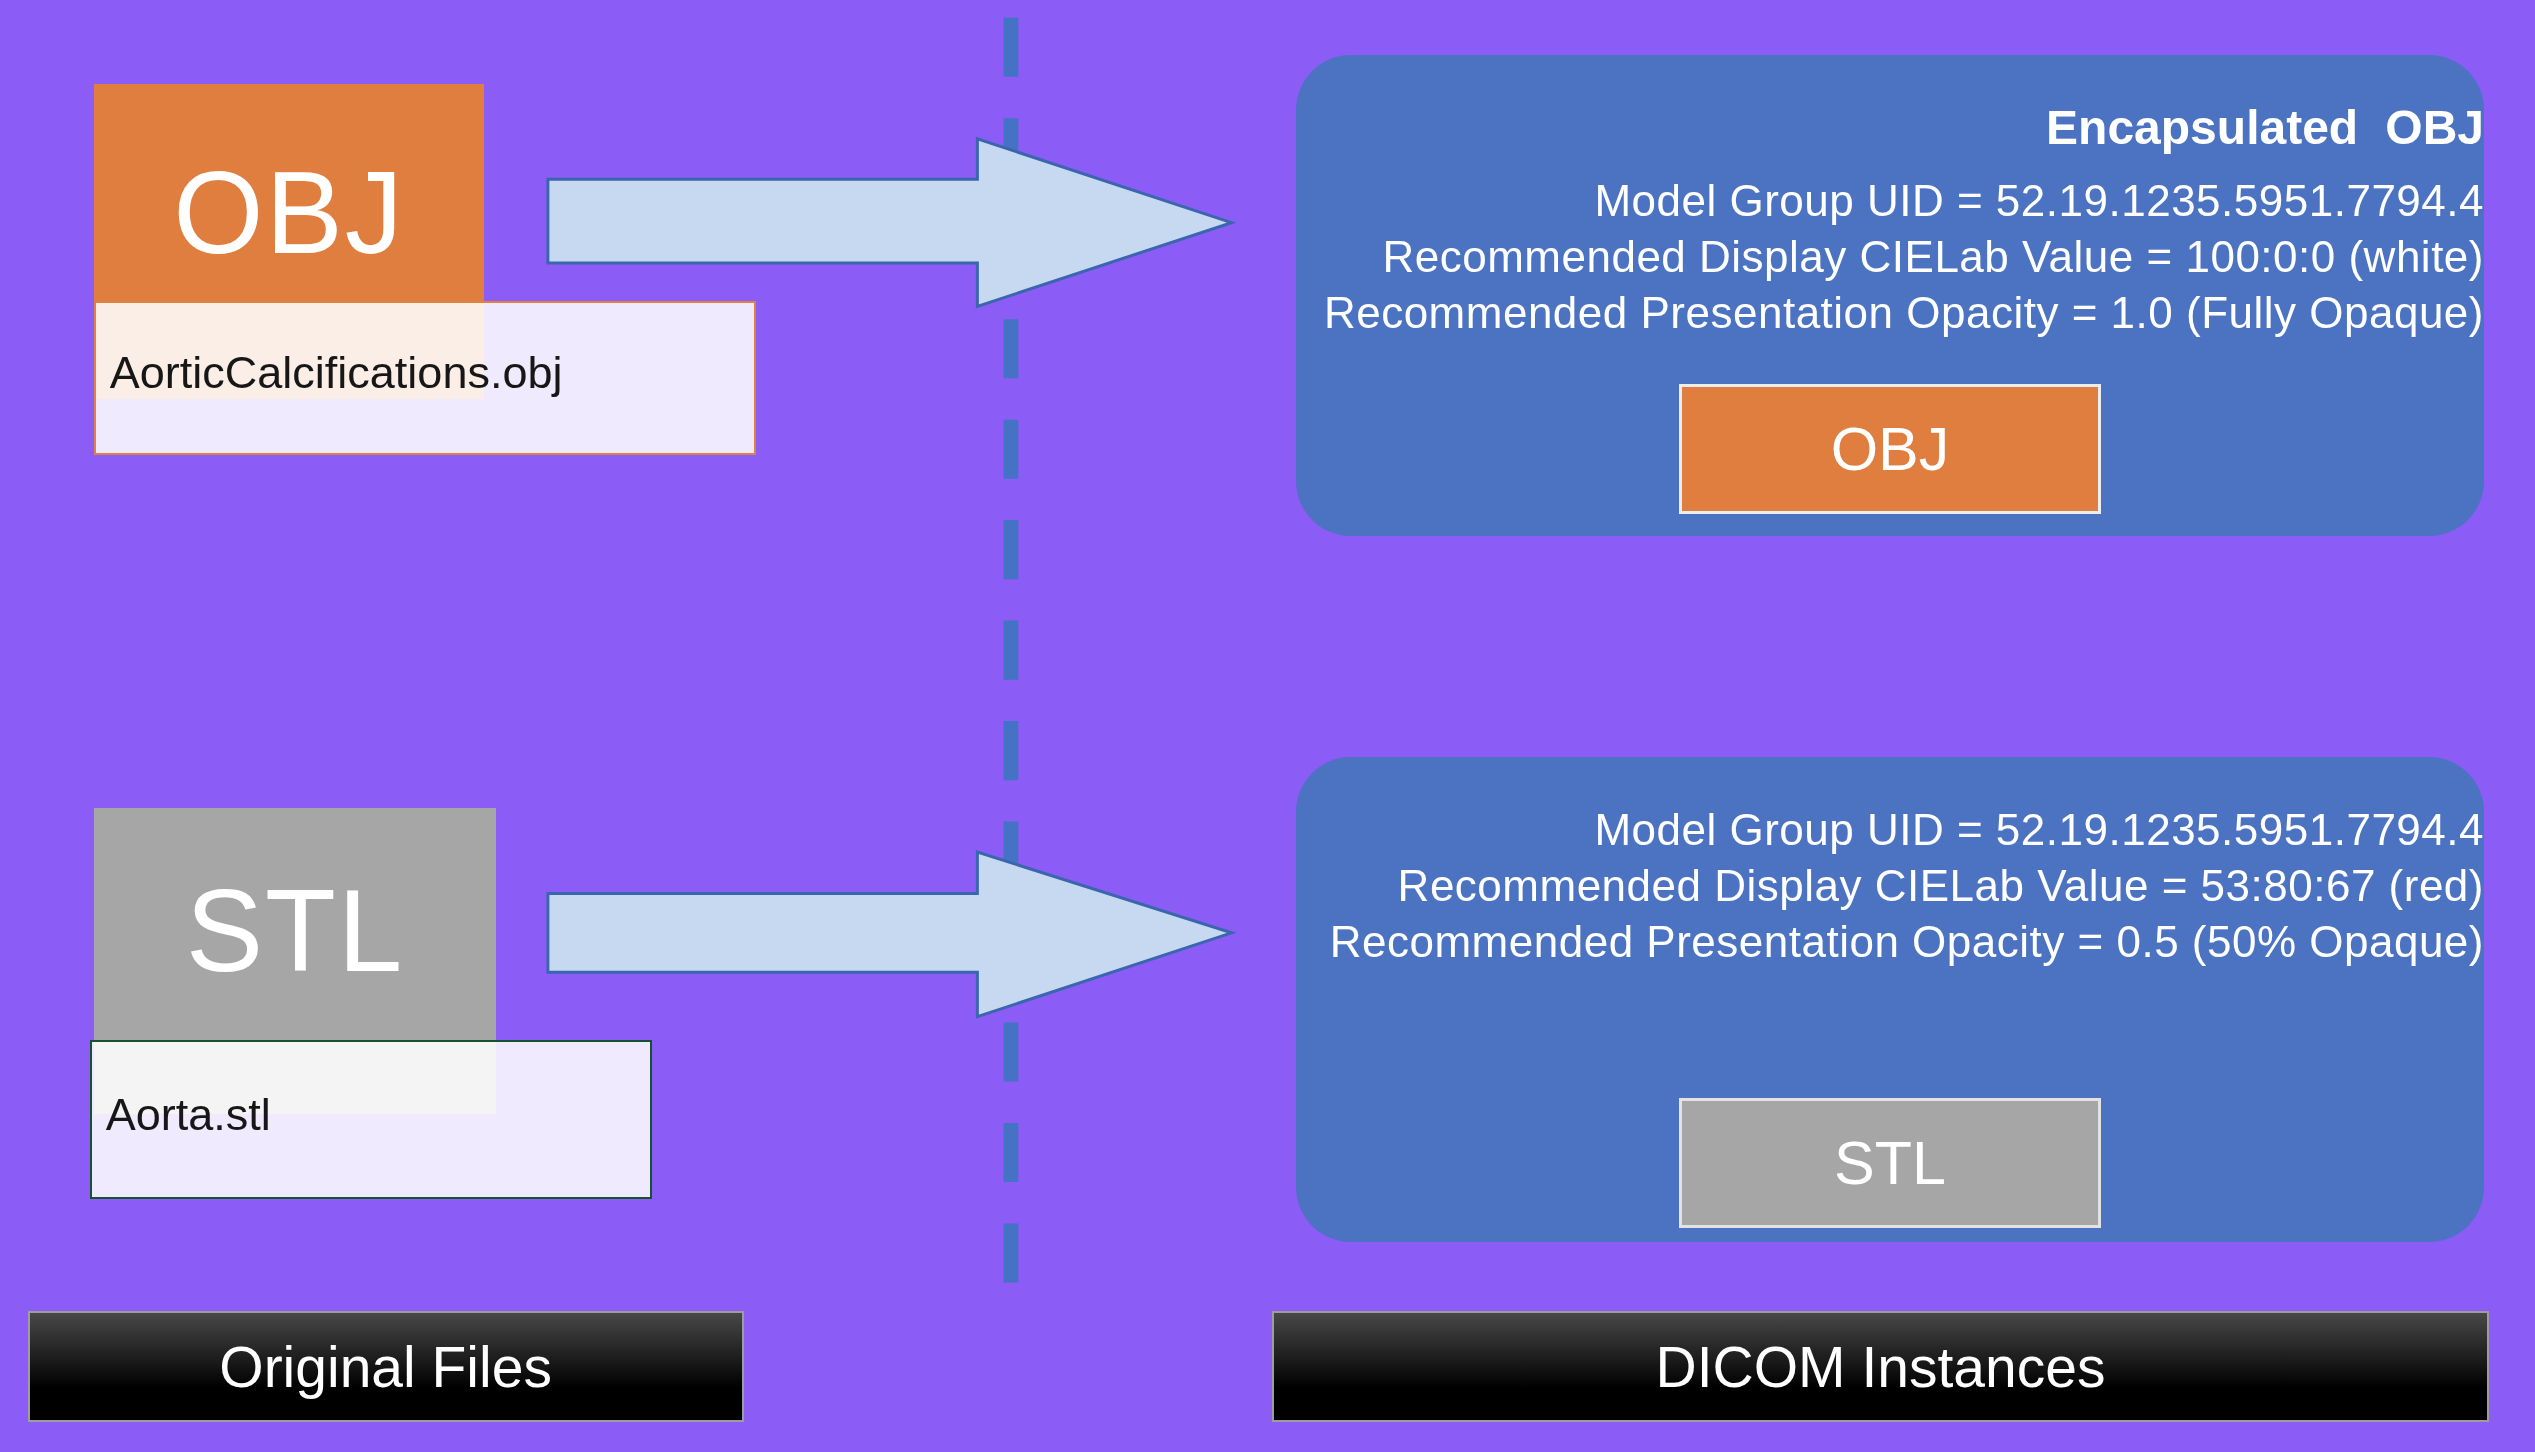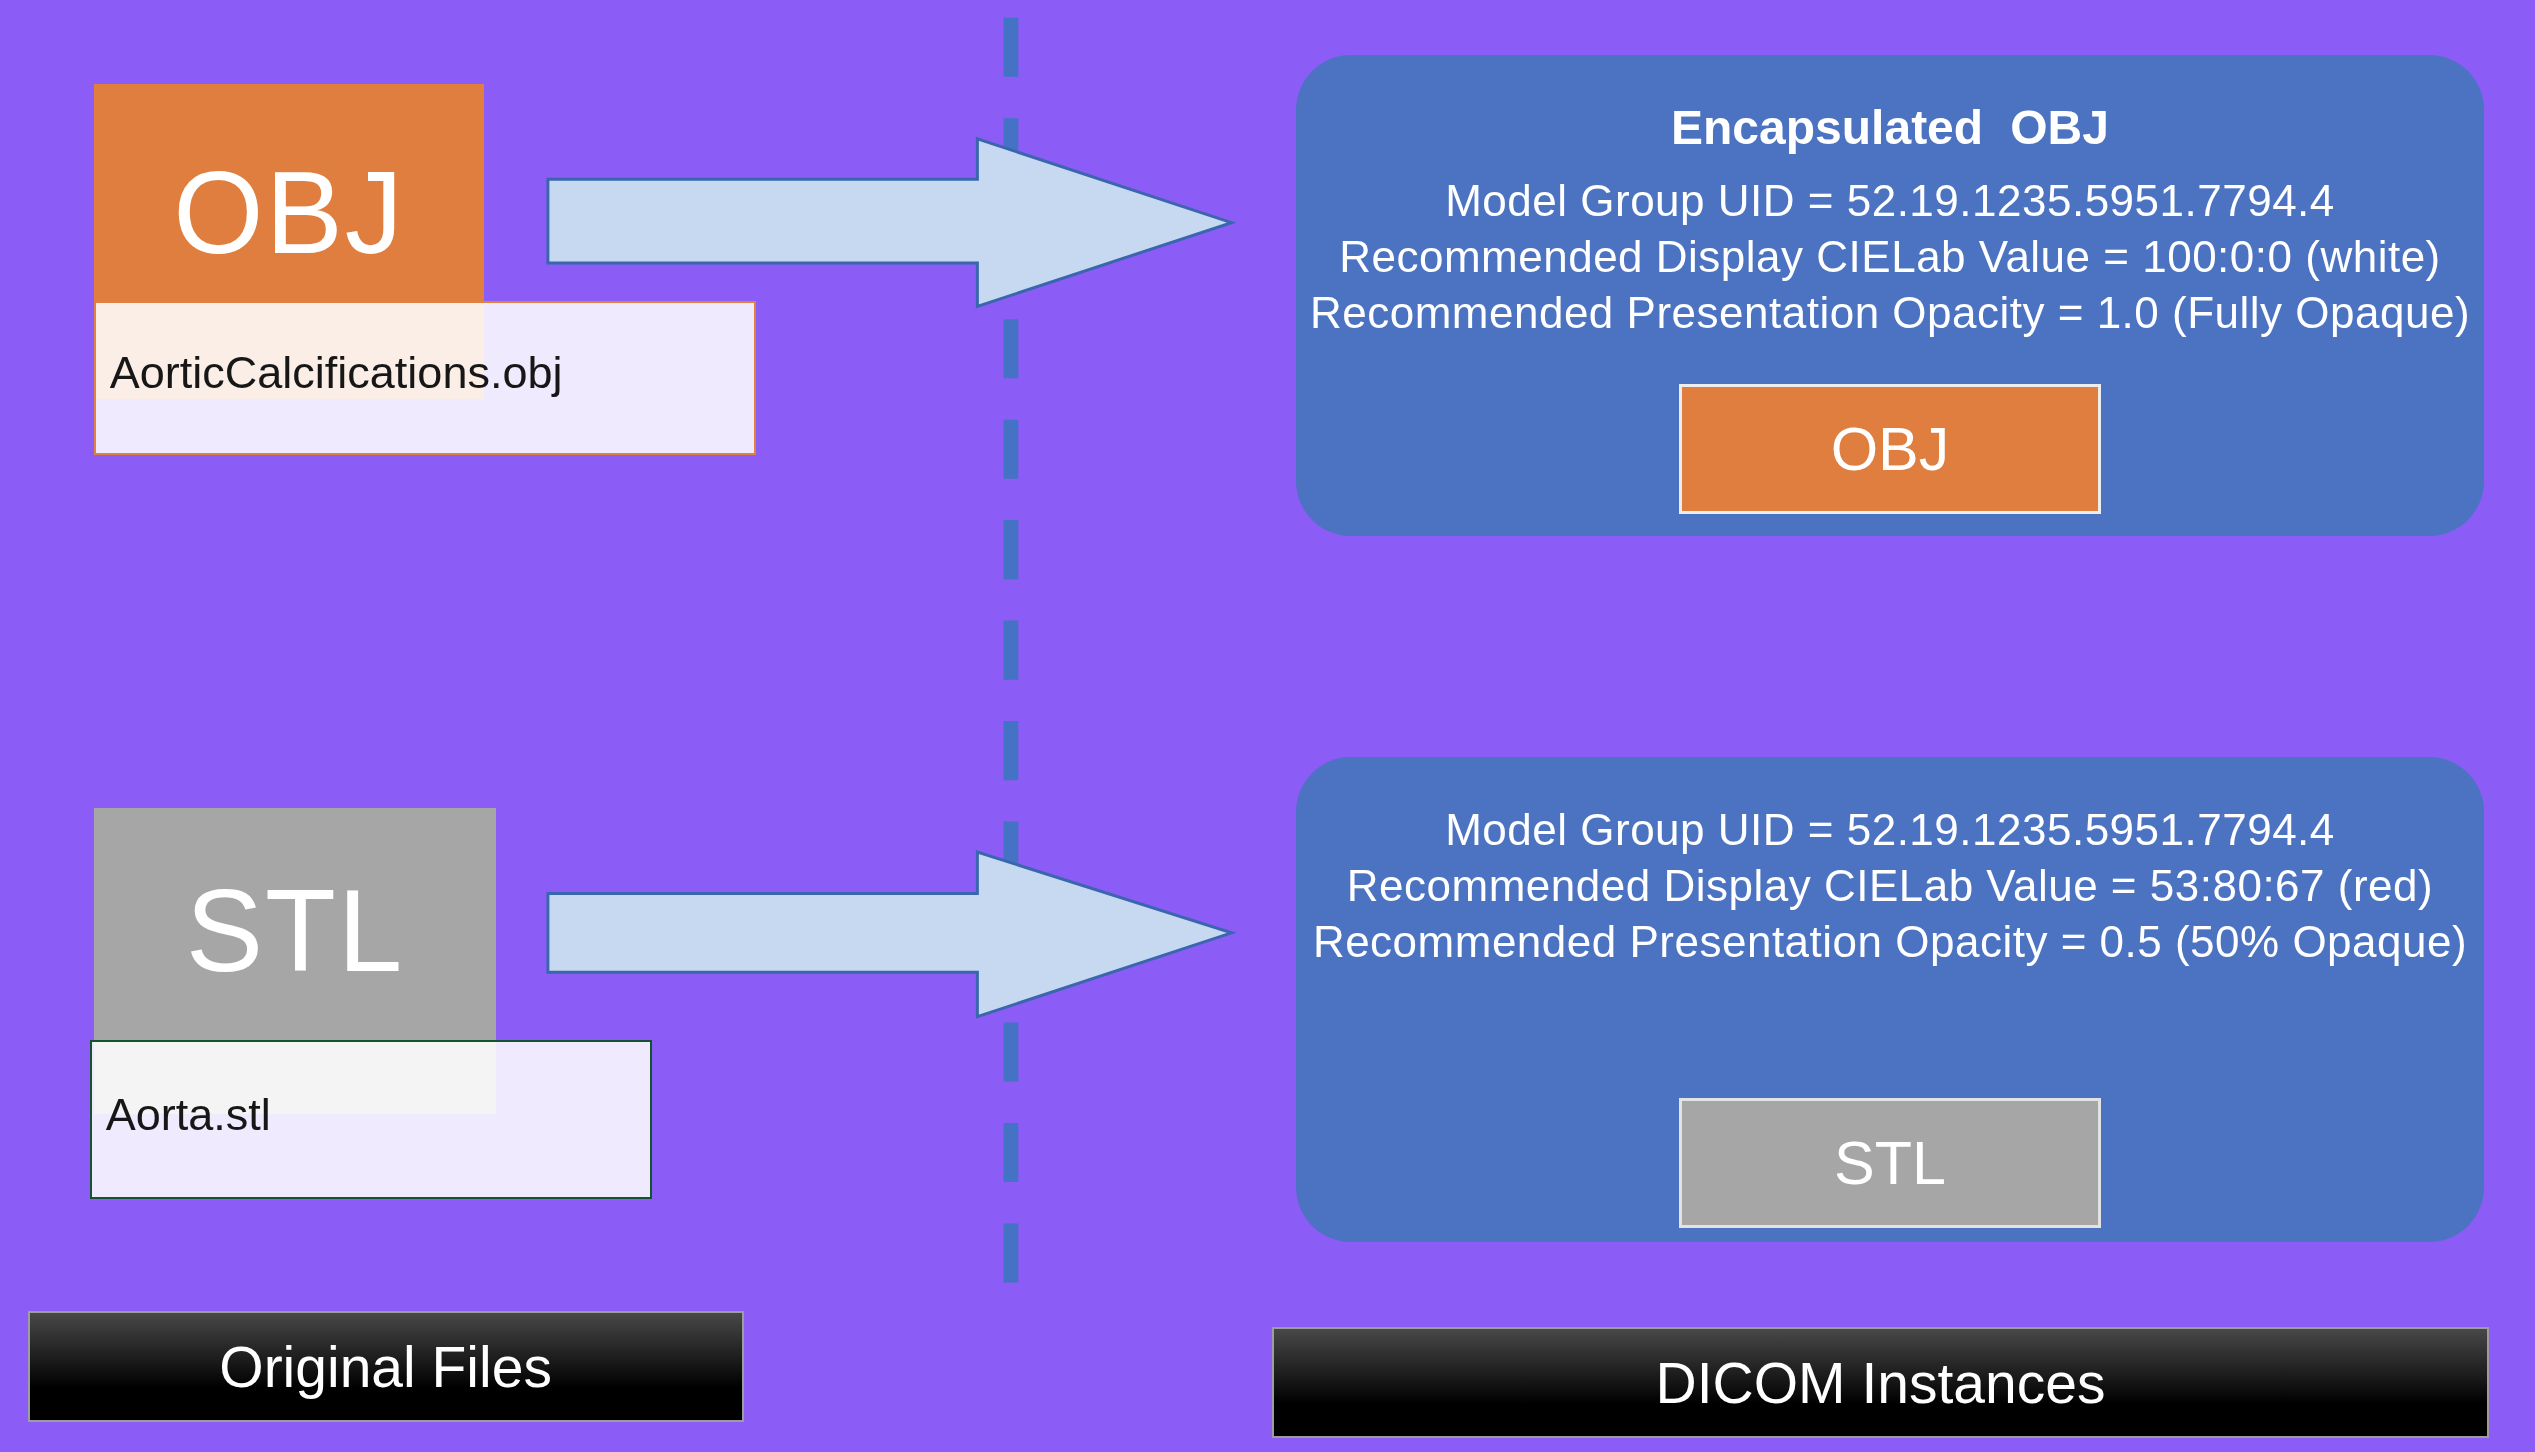--- a/index.html
+++ b/index.html
@@ -72,21 +72,21 @@
   }
 
   
   .encap-box {
     position: absolute;
     left: 1296px;
     width: 1188px;
     background: #4B73C2;
     border-radius: 55px;
     color: #ffffff;
-    text-align: center;
+    text-align: right;
     z-index: 2;
     box-sizing: border-box;
     padding-top: 45px;
   }
   #encap-obj-box { top: 55px;  height: 481px; }
   #encap-stl-box { top: 757px; height: 485px; }
   .encap-title {
     font-size: 48px;
     font-weight: bold;
     word-spacing: 13.8px;
@@ -130,21 +130,21 @@
     border: 2px solid #9d9d9d;
     color: #ffffff;
     display: flex;
     align-items: center;
     justify-content: center;
     font-size: 57px;
     box-sizing: border-box;
     z-index: 2;
   }
   #footer-original-files { left: 27.6px;   width: 716px;  }
-  #footer-dicom-instances { left: 1272px; width: 1217px; margin-top: 16px; }
+  #footer-dicom-instances { left: 1272px; width: 1217px; }
 </style>
 </head>
 <body>
 
 <div id="canvas">
 
   <svg id="connector-layer" viewBox="0 0 2574 1474" xmlns="http://www.w3.org/2000/svg">
     <line x1="1026" y1="18" x2="1026" y2="1318" stroke="#4472C4" stroke-width="15" stroke-dasharray="60 42"></line>
     <polygon points="556,182 992,182 992,141 1250,226 992,311 992,267 556,267" fill="#C7D9F0" stroke="#3A66AE" stroke-width="3"></polygon>
     <polygon points="556,907 992,907 992,865 1250,947 992,1032 992,987 556,987" fill="#C7D9F0" stroke="#3A66AE" stroke-width="3"></polygon>

